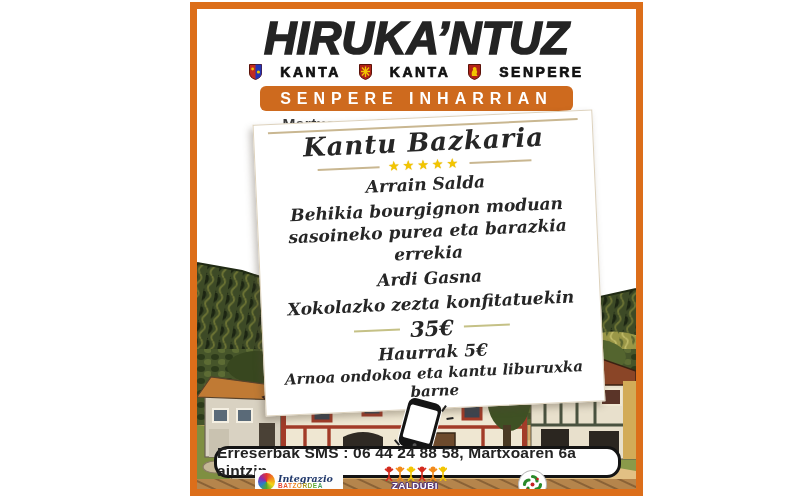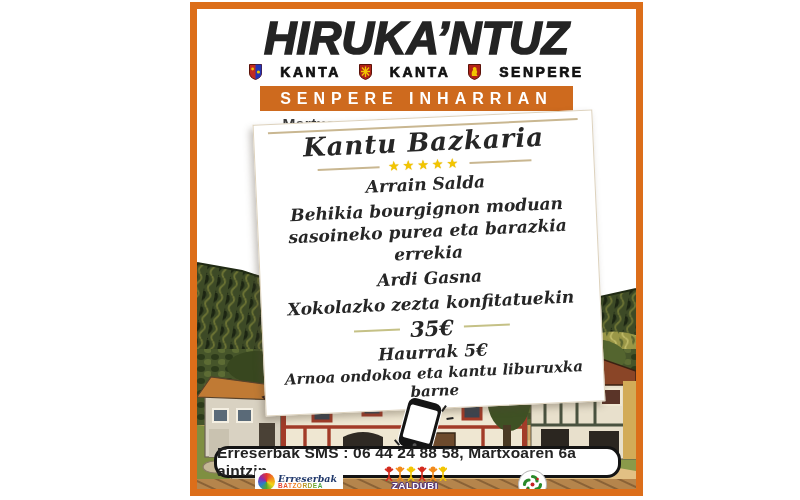--- a/index.html
+++ b/index.html
@@ -8,21 +8,21 @@
   .poster{position:absolute;left:190px;top:2px;width:439px;height:480px;
     border:7px solid #dc6e1a;background:#fff;overflow:hidden;}
   
   .hdr{position:absolute;left:0;top:0;width:100%;text-align:center;z-index:4;}
   .title{font-size:45px;line-height:1.0;font-weight:bold;font-style:italic;color:#242424;
     -webkit-text-stroke:1.6px #242424;letter-spacing:0px;margin-top:7px;transform:scaleY(1.02);}
   .subrow{display:flex;justify-content:center;align-items:center;gap:18px;margin-top:3px;}
   .subword{font-size:14px;font-weight:bold;color:#111;-webkit-text-stroke:0.7px #111;letter-spacing:2.5px;}
   .shield{width:13px;height:16px;display:inline-block;}
   .banner{display:inline-block;margin-top:6px;background:#ce6a1e;color:#fff;font-weight:bold;
-    font-size:16px;letter-spacing:6px;padding:4px 20px 3px 20px;border-radius:0;}
+    font-size:16px;letter-spacing:6px;padding:4px 20px 3px 20px;border-radius:6px;}
   .date1{margin-top:4px;font-size:15.5px;font-weight:bold;color:#3b3b3b;letter-spacing:0.4px;}
   .date2{margin-top:1px;font-size:15.5px;font-weight:bold;color:#3b3b3b;letter-spacing:0.4px;}
   
   .card{position:absolute;left:62px;top:108px;width:322px;background:#fff;z-index:5;
     transform:rotate(-2.6deg);border:1px solid #ddd2bd;box-shadow:-3px 4px 7px rgba(80,70,55,.35);
     padding:5px 8px 7px 8px;text-align:center;font-family:"DejaVu Serif",serif;font-style:italic;color:#262626;}
   .rule{height:2px;background:#c9b791;margin:2px 6px;}
   .card-title{font-size:26px;font-weight:bold;letter-spacing:1px;line-height:1.05;margin-top:2px;}
   .starsrow{display:flex;align-items:center;justify-content:center;gap:8px;margin:1px 0 2px 0;}
   .starsrow .ln{height:2px;background:#c9b791;width:62px;}
@@ -263,21 +263,21 @@
     <div class="spark" style="left:252px;top:406px;transform:rotate(80deg);"></div>
     <div class="spark" style="left:199px;top:430px;transform:rotate(-40deg);"></div>
 
     <div class="sms">
       <span>Erreserbak SMS : 06 44 24 88 58, Martxoaren 6a aintzin</span>
     </div>
 
     <div class="logo-integrazio">
       <span class="pinwheel"></span>
       <span class="lg-txt">
-        <span class="lg-l1">Erreserbak</span>
+        <span class="lg-l1">Integrazio</span>
         <span class="lg-l2">BATZORDEA</span>
       </span>
     </div>
 
     <div class="logo-ikastola">
       <svg class="dancers" width="64" height="15" viewBox="0 0 64 15">
         <g stroke-width="1.6" fill="none">
           <g stroke="#d42a1e">
               <circle cx="6" cy="3" r="1.8" fill="#d42a1e"></circle>
               <line x1="6" y1="5" x2="6" y2="11"></line>

